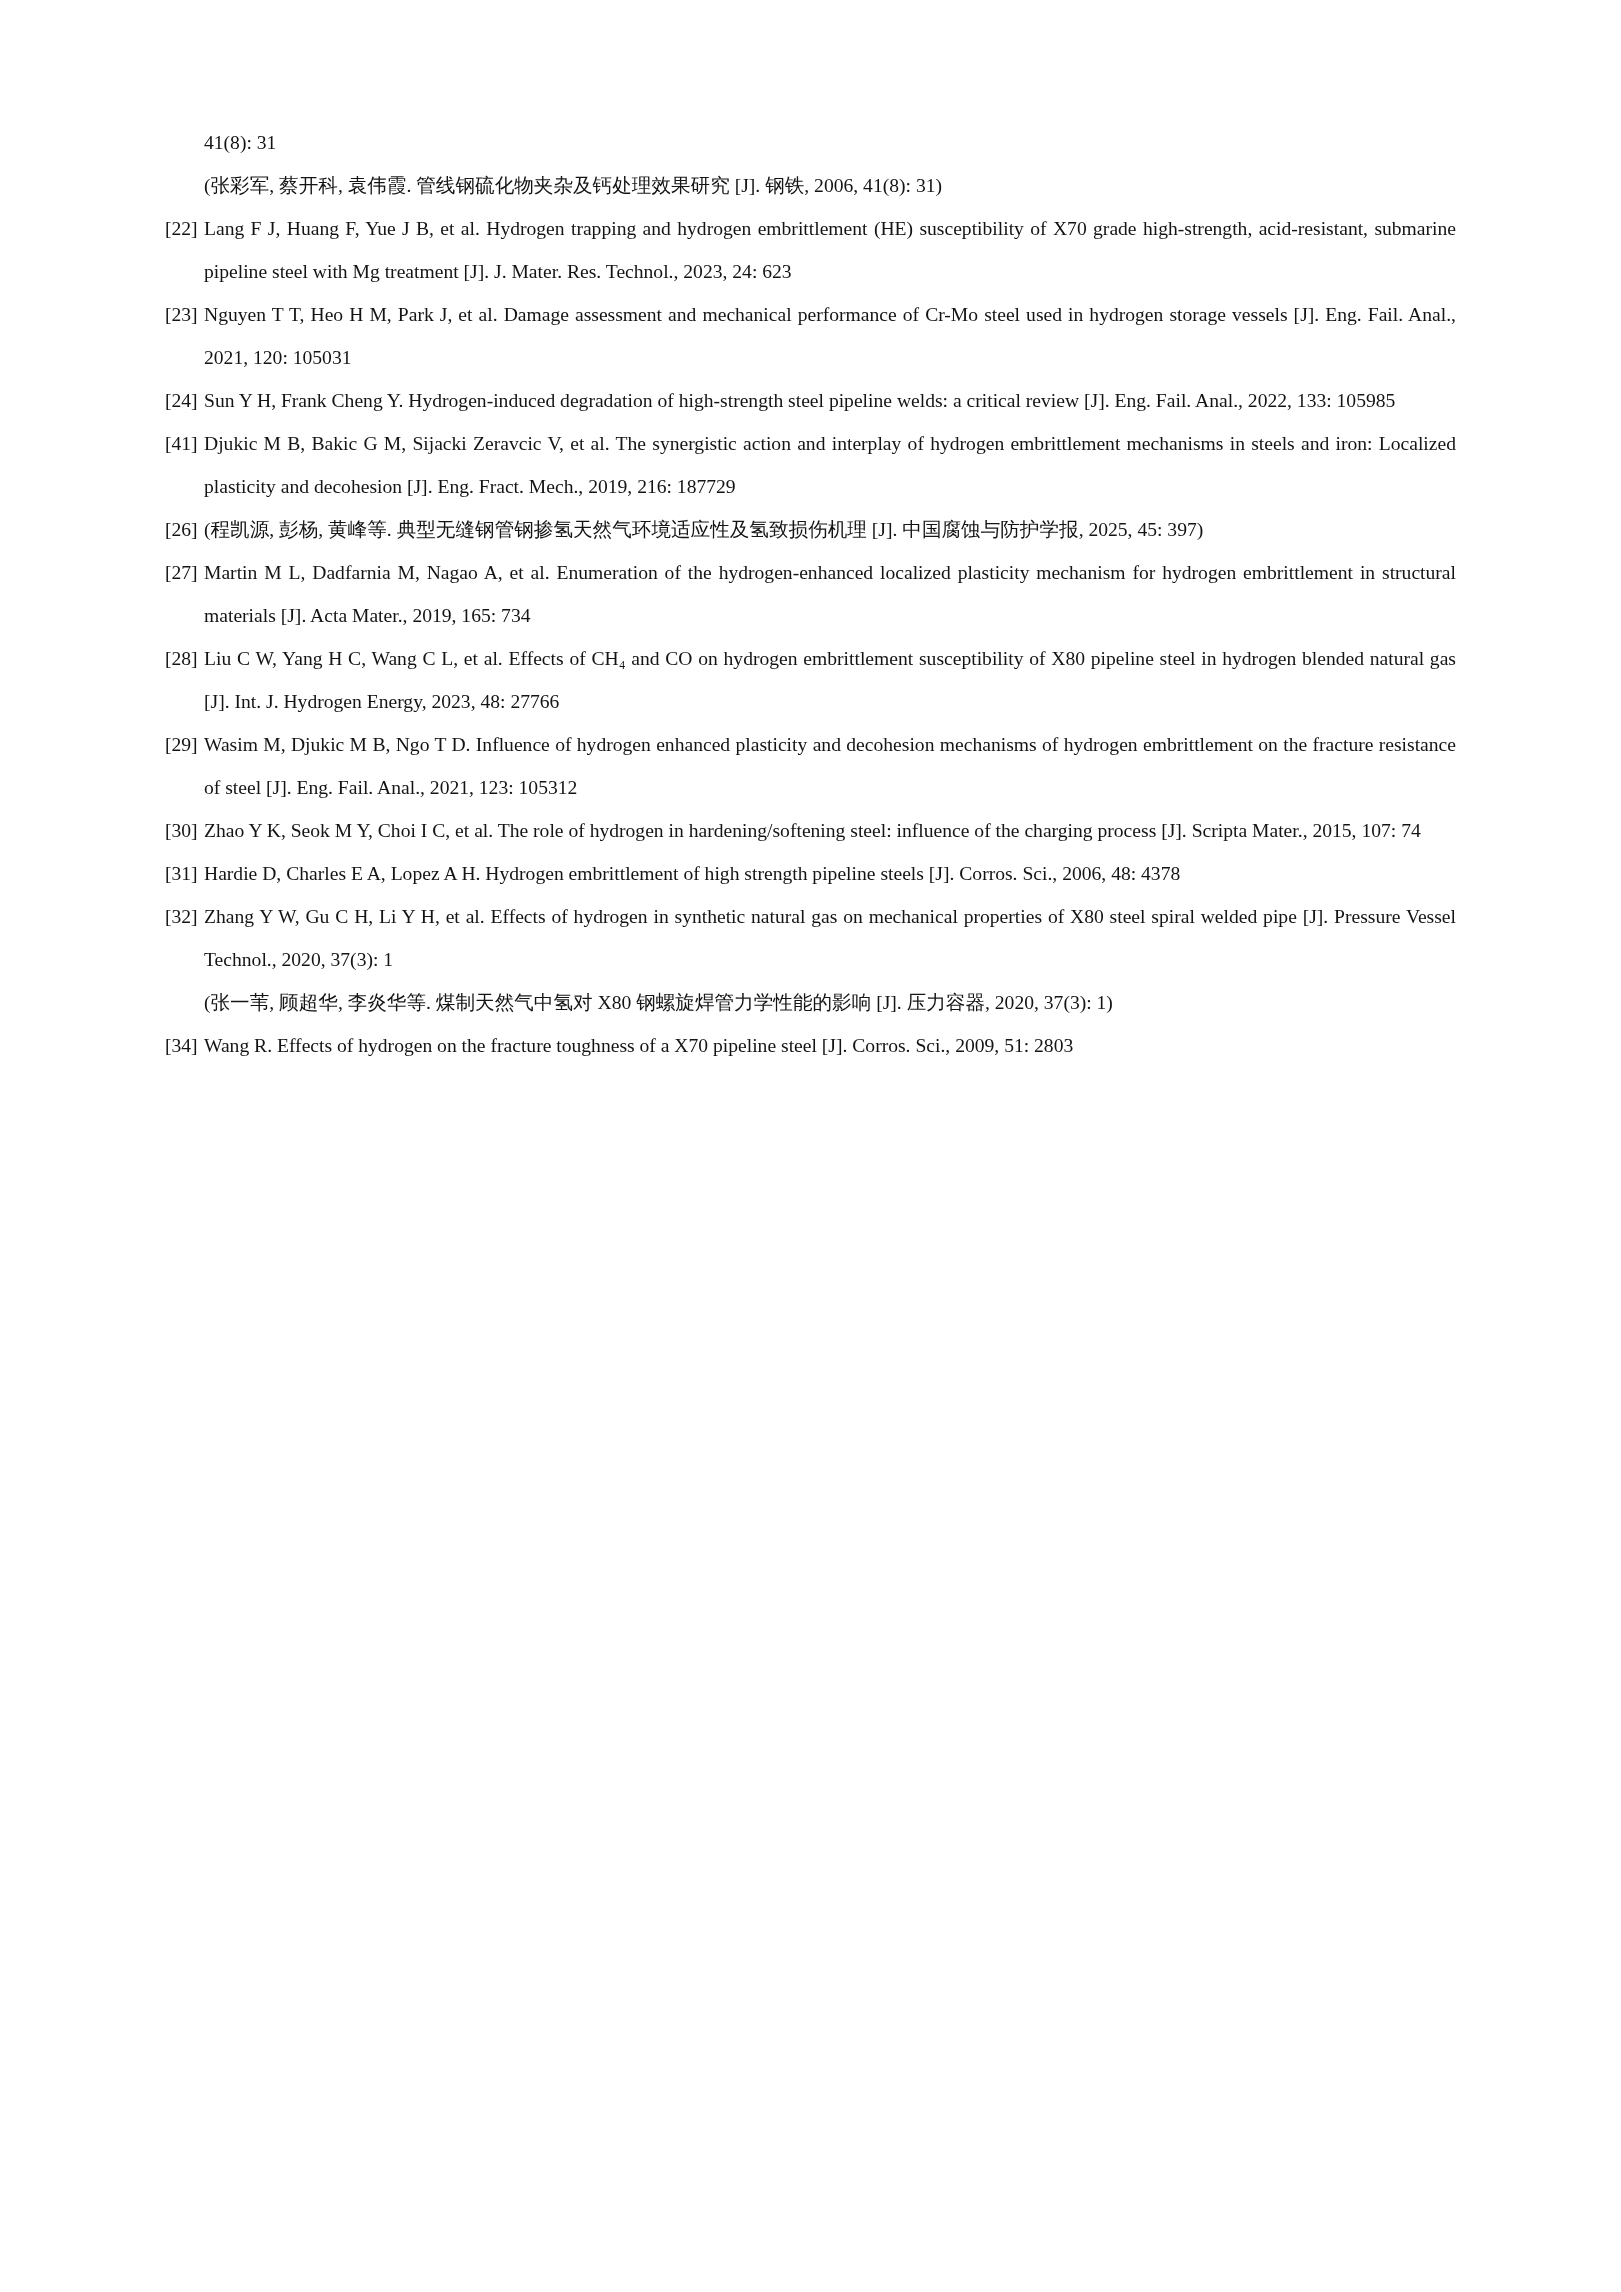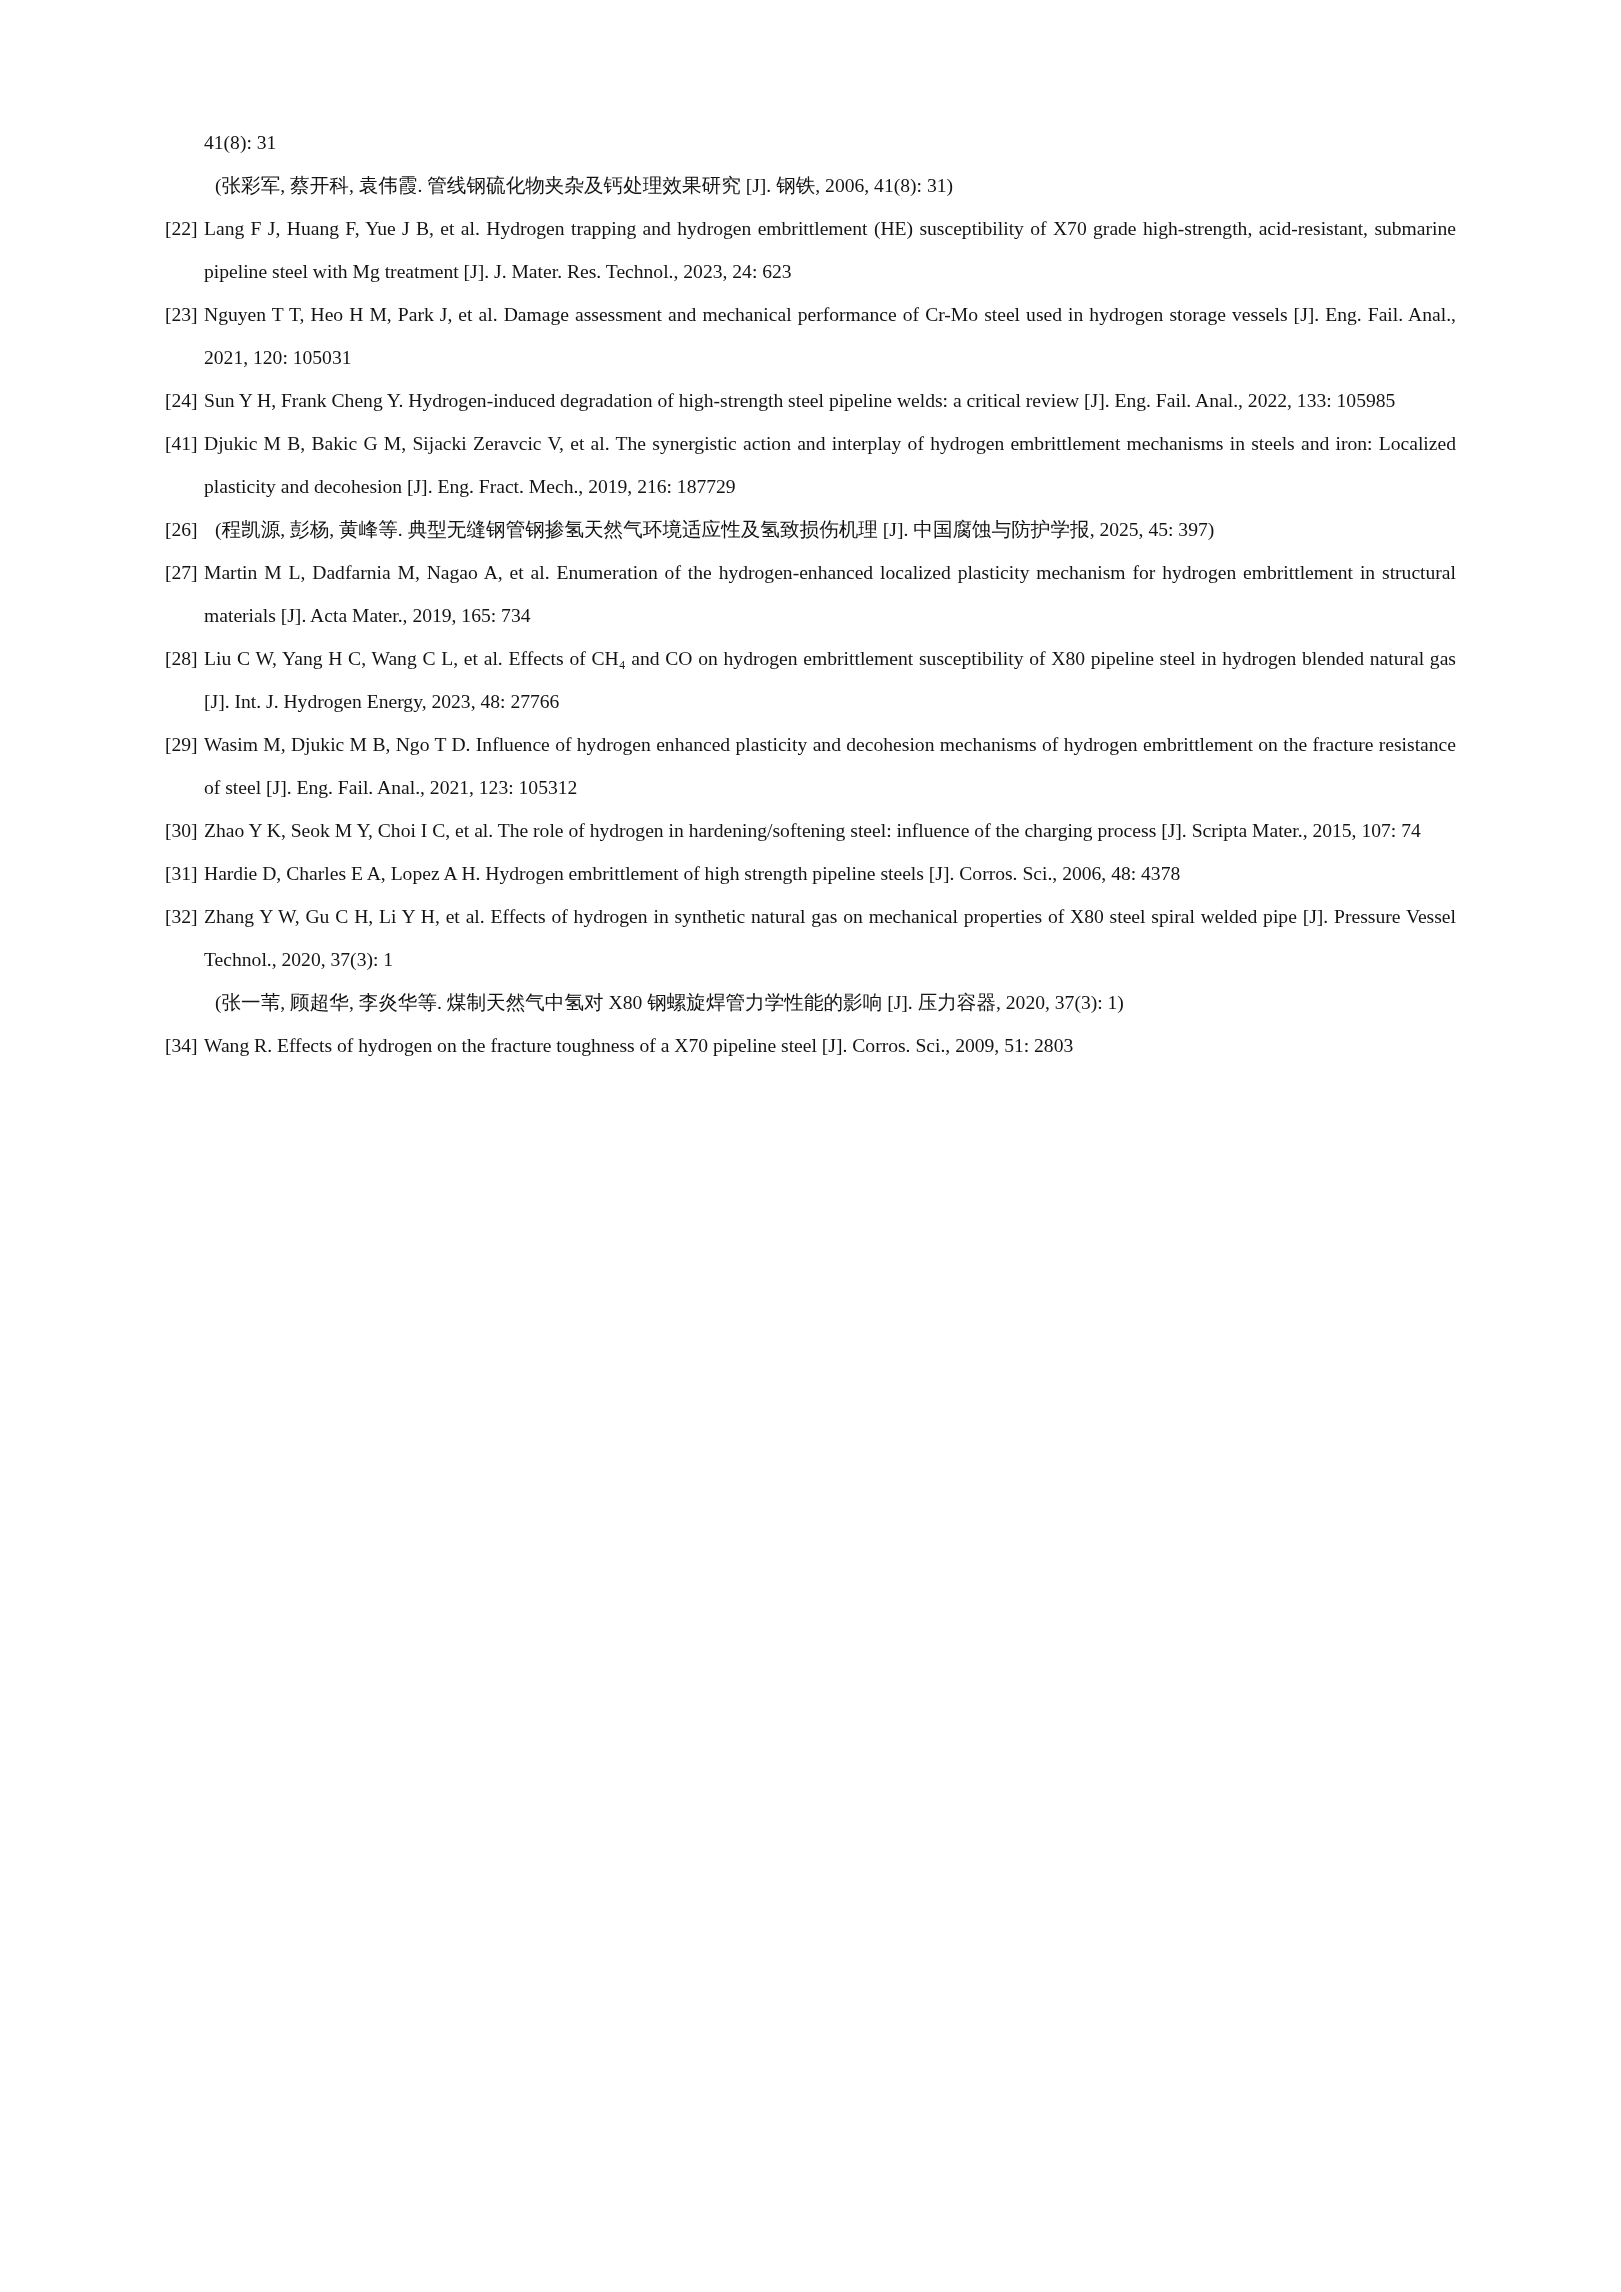--- a/index.html
+++ b/index.html
@@ -37,21 +37,20 @@
     min-width: 0;
   }
   .ref-body p {
     margin: 0;
     line-height: 43px;
     text-align: justify;
     text-justify: inter-word;
   }
   .ref-body p.zh {
     text-align: left;
-    margin-left: 11px;
   }
 </style>
 </head>
 <body>
 
 <div class="page">
   <div class="ref-list">
 
     <div class="ref">
       <span class="ref-num"></span>

